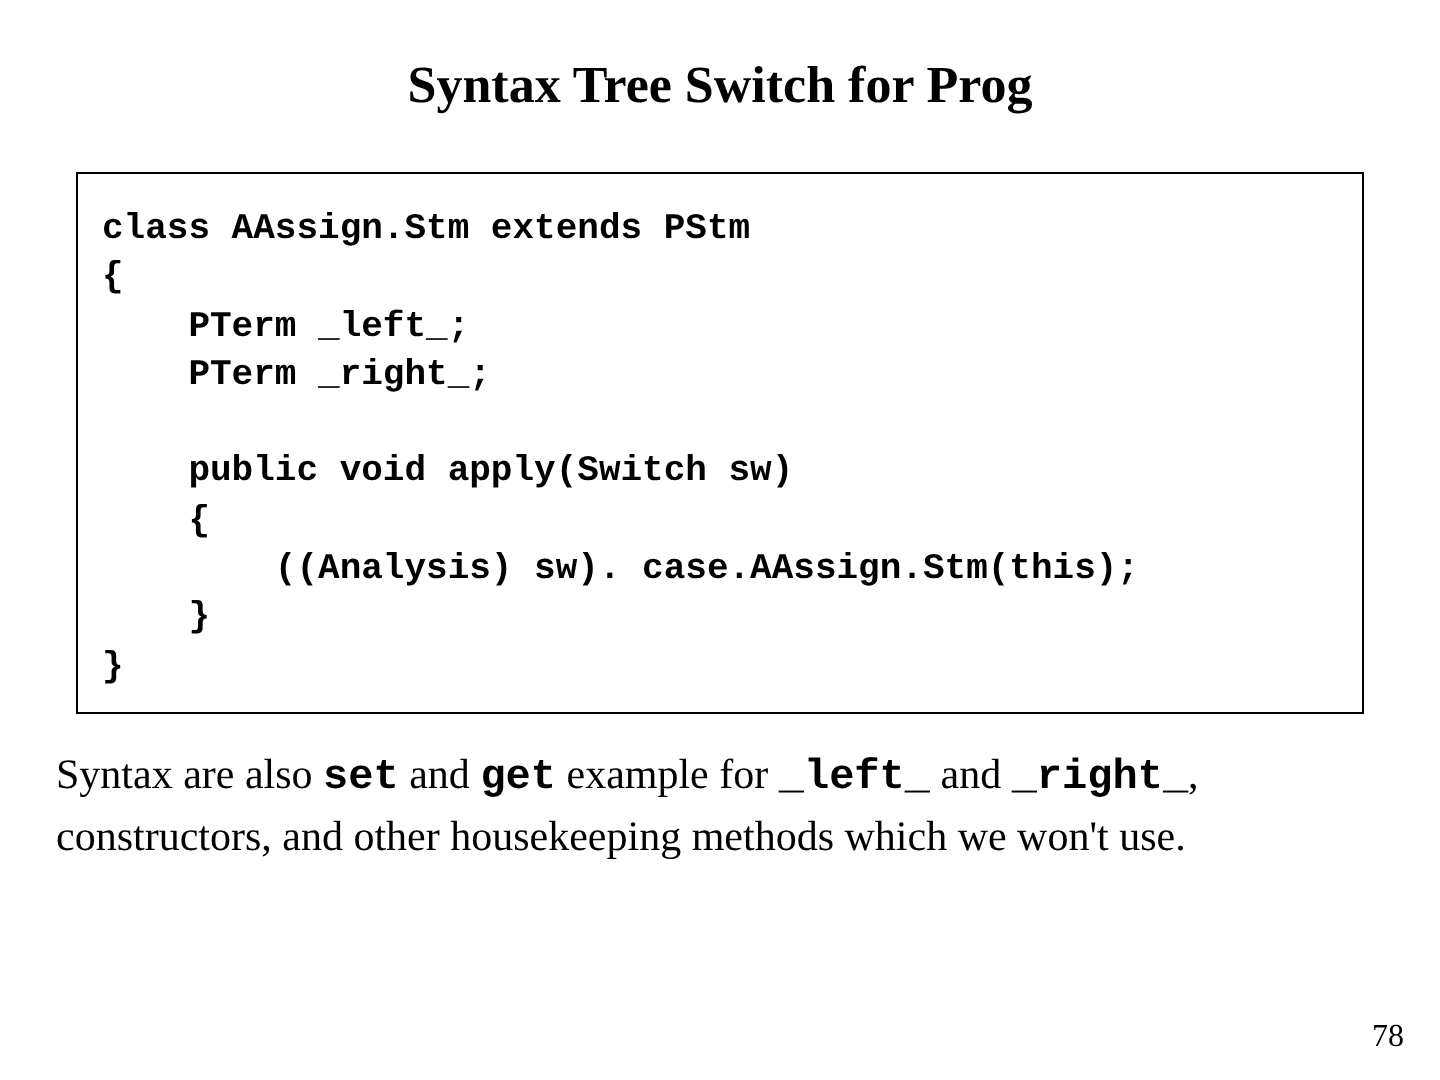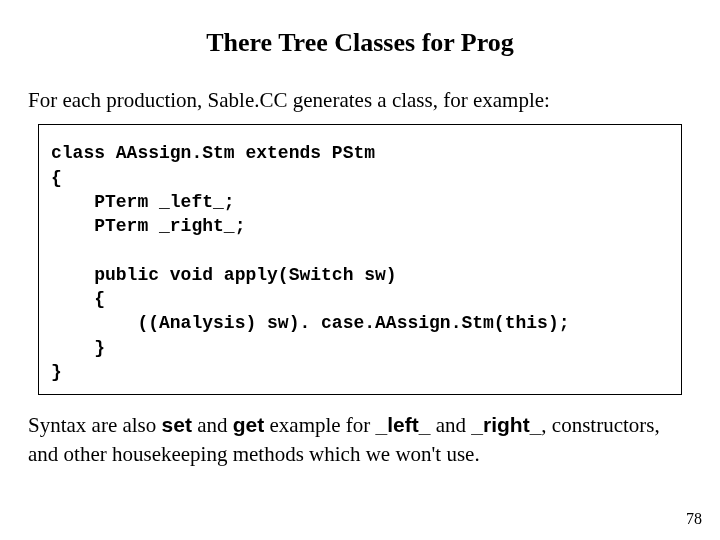--- a/index.html
+++ b/index.html
@@ -32,38 +32,37 @@
     padding: 16px 12px 10px 12px;
   }
   .code {
     font-family: 'Courier New', Courier, monospace;
     font-weight: bold;
     font-size: 18px;
     line-height: 1.35;
     white-space: pre;
   }
   .inline-code {
-    font-family: Liberation Sans, sans-serif;
+    font-family: Liberation Mono, monospace;
     font-weight: bold;
     text-align: right;
   }
   .pagenum {
     position: absolute;
     right: 18px;
     bottom: 12px;
     font-size: 16px;
   }
 </style>
 </head>
 <body>
 
 <div class="page">
-  <div class="title">There Tree Classes for Prog</div>
+  <div class="title">Syntax Tree Switch for Prog</div>
 
-  <p class="para">For each production, Sable.CC generates a class, for example:</p>
 
   <div class="codebox">
     <div class="code">class AAssign.Stm extends PStm
 {
     PTerm _left_;
     PTerm _right_;
 
     public void apply(Switch sw)
     {
         ((Analysis) sw). case.AAssign.Stm(this);

